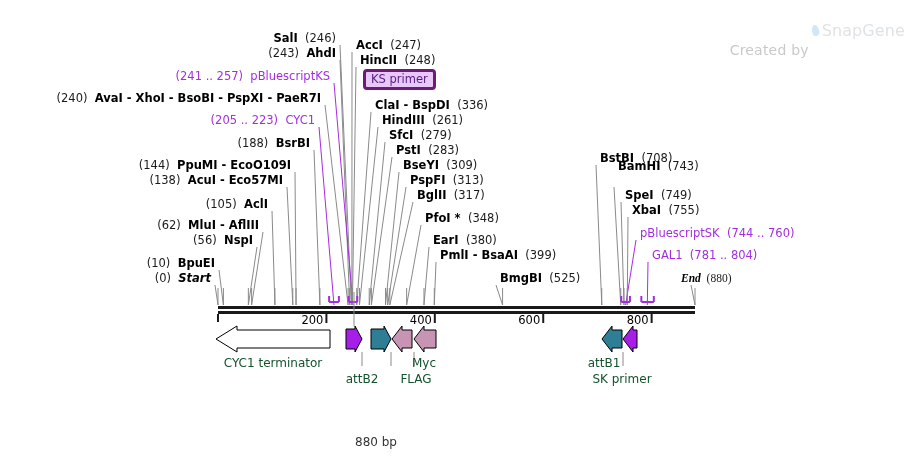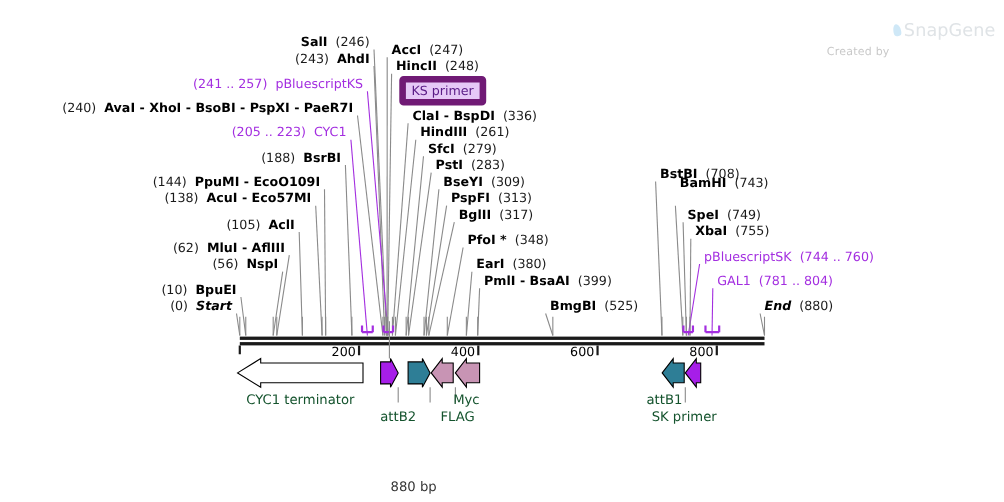--- a/index.html
+++ b/index.html
@@ -5,35 +5,35 @@
   html,body{margin:0;padding:0;}
   body{
     width:913px;height:456px;background:#ffffff;position:relative;overflow:hidden;
     font-family:"DejaVu Sans","Liberation Sans",sans-serif;
     -webkit-font-smoothing:antialiased;
   }
   #map{position:absolute;left:0;top:0;width:913px;height:456px;}
 
   
   .brand{position:absolute;right:8px;top:2px;display:flex;align-items:center;gap:3px;}
-  .brand .cby{font-size:10px;color:#c9c9c9;letter-spacing:.2px;margin-top:40px;}
+  .brand .cby{font-size:14px;color:#c9c9c9;letter-spacing:.2px;margin-top:40px;}
   .brand .sg{font-size:16px;color:#dfe3e6;letter-spacing:.1px;}
   .brand .leaf{width:7px;height:11px;background:#cfe8f7;border-radius:60% 60% 55% 55%/70% 70% 40% 40%;
                transform:rotate(-12deg);}
 
   
   .lab{position:absolute;white-space:nowrap;font-size:11.5px;color:#000;line-height:12px;}
   .lab .nm{font-weight:bold;}
   .lab .ps{font-weight:normal;color:#1a1a1a;}
   .lab.italic .nm{font-style:italic;}
   .lab.r{transform:translateX(-100%);}
   .feat{position:absolute;white-space:nowrap;font-size:11.5px;color:#a32ee0;line-height:12px;}
   .feat.r{transform:translateX(-100%);}
   .badge{position:absolute;font-size:11.5px;color:#5a1b86;background:#e6c9f7;
-         border:6px solid #701a75;border-radius:4px;padding:1px 5px 2px;line-height:12px;white-space:nowrap;}
+         border:3px solid #701a75;border-radius:4px;padding:1px 5px 2px;line-height:12px;white-space:nowrap;}
 
   
   .svgwrap{position:absolute;left:0;top:0;}
 
   
   .tick-num{position:absolute;font-size:11.5px;color:#000;transform:translateX(-100%);}
 
   
   .cap{position:absolute;font-size:12px;color:#14532d;white-space:nowrap;}
   .cap.c{transform:translateX(-50%);}
@@ -195,21 +195,21 @@
       <div class="lab" style="left: 425px; top: 212px;"><span class="nm">PfoI *</span>&nbsp;&nbsp;<span class="ps">(348)</span></div>
       <div class="lab" style="left: 433px; top: 234px;"><span class="nm">EarI</span>&nbsp;&nbsp;<span class="ps">(380)</span></div>
       <div class="lab" style="left: 440px; top: 249px;"><span class="nm">PmlI - BsaAI</span>&nbsp;&nbsp;<span class="ps">(399)</span></div>
       <div class="lab" style="left: 500px; top: 272px;"><span class="nm">BmgBI</span>&nbsp;&nbsp;<span class="ps">(525)</span></div>
       <div class="lab" style="left: 600px; top: 152px;"><span class="nm">BstBI</span>&nbsp;&nbsp;<span class="ps">(708)</span></div>
       <div class="lab" style="left: 618px; top: 160px; text-align: right;"><span class="nm">BamHI</span>&nbsp;&nbsp;<span class="ps">(743)</span></div>
       <div class="lab" style="left: 625px; top: 189px;"><span class="nm">SpeI</span>&nbsp;&nbsp;<span class="ps">(749)</span></div>
       <div class="lab" style="left: 632px; top: 204px;"><span class="nm">XbaI</span>&nbsp;&nbsp;<span class="ps">(755)</span></div>
       <div class="feat" style="left: 640px; top: 227px;"><span class="">pBluescriptSK</span>&nbsp;&nbsp;<span class="ps">(744 .. 760)</span></div>
       <div class="feat" style="left: 652px; top: 249px;"><span class="">GAL1</span>&nbsp;&nbsp;<span class="ps">(781 .. 804)</span></div>
-      <div class="lab italic" style="left: 695px; top: 272px;"><span class="nm">End</span>&nbsp;&nbsp;<span class="ps">(880)</span></div>
+      <div class="lab italic" style="left: 681px; top: 272px; font-family: Liberation Serif, serif;"><span class="nm">End</span>&nbsp;&nbsp;<span class="ps">(880)</span></div>
     </div>
 
   <div class="badge" id="ksbadge" style="left: 363px; top: 69px;">KS primer</div>
 
   <div id="ticknums">
       <div class="tick-num" style="left: 323.409px; top: 313px;">200</div>
       <div class="tick-num" style="left: 431.818px; top: 313px;">400</div>
       <div class="tick-num" style="left: 540.227px; top: 313px;">600</div>
       <div class="tick-num" style="left: 648.636px; top: 313px;">800</div>
     </div>

